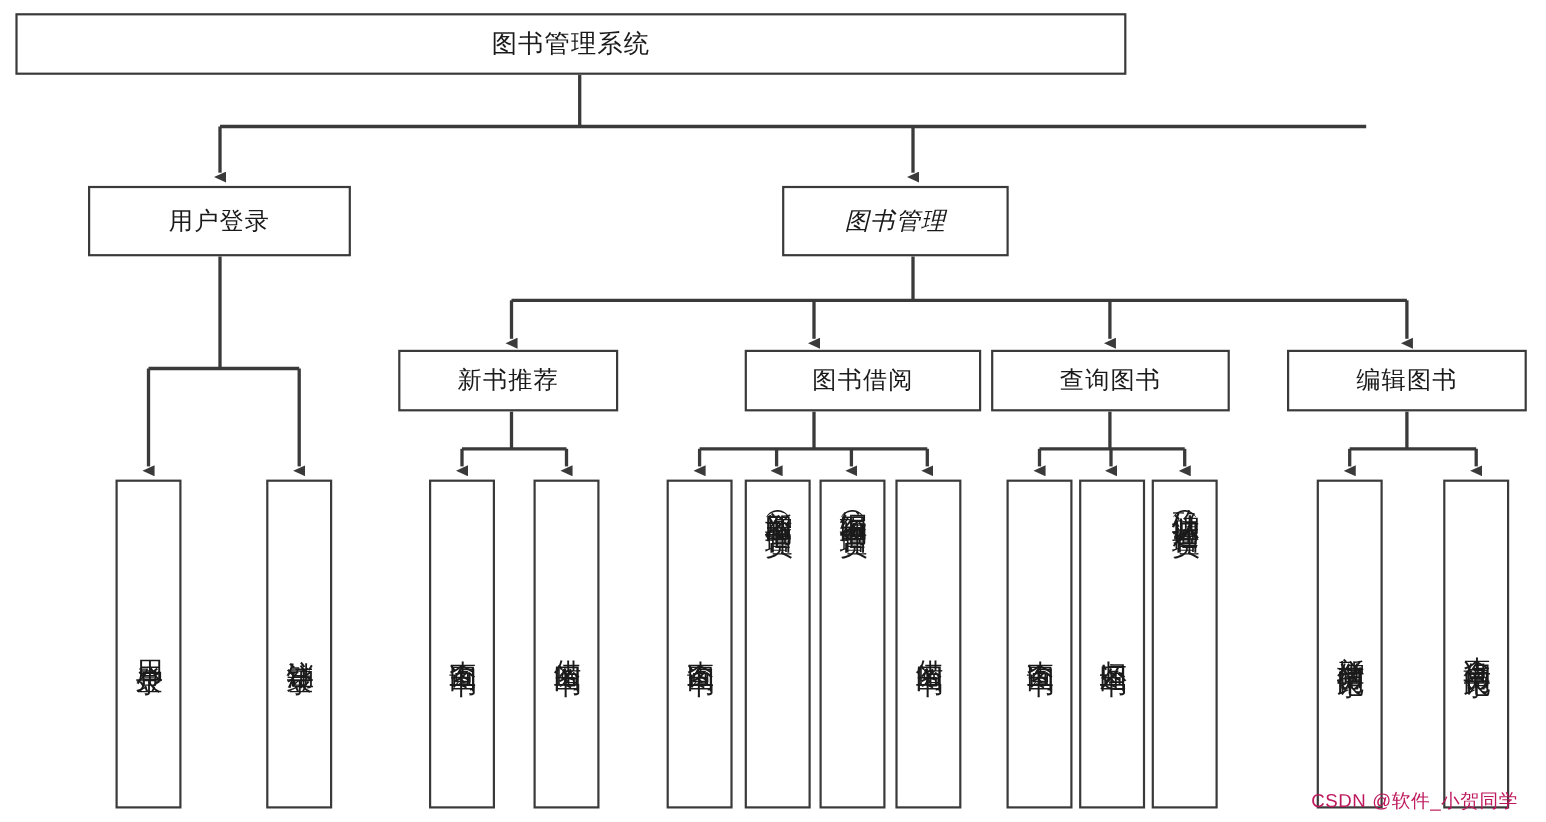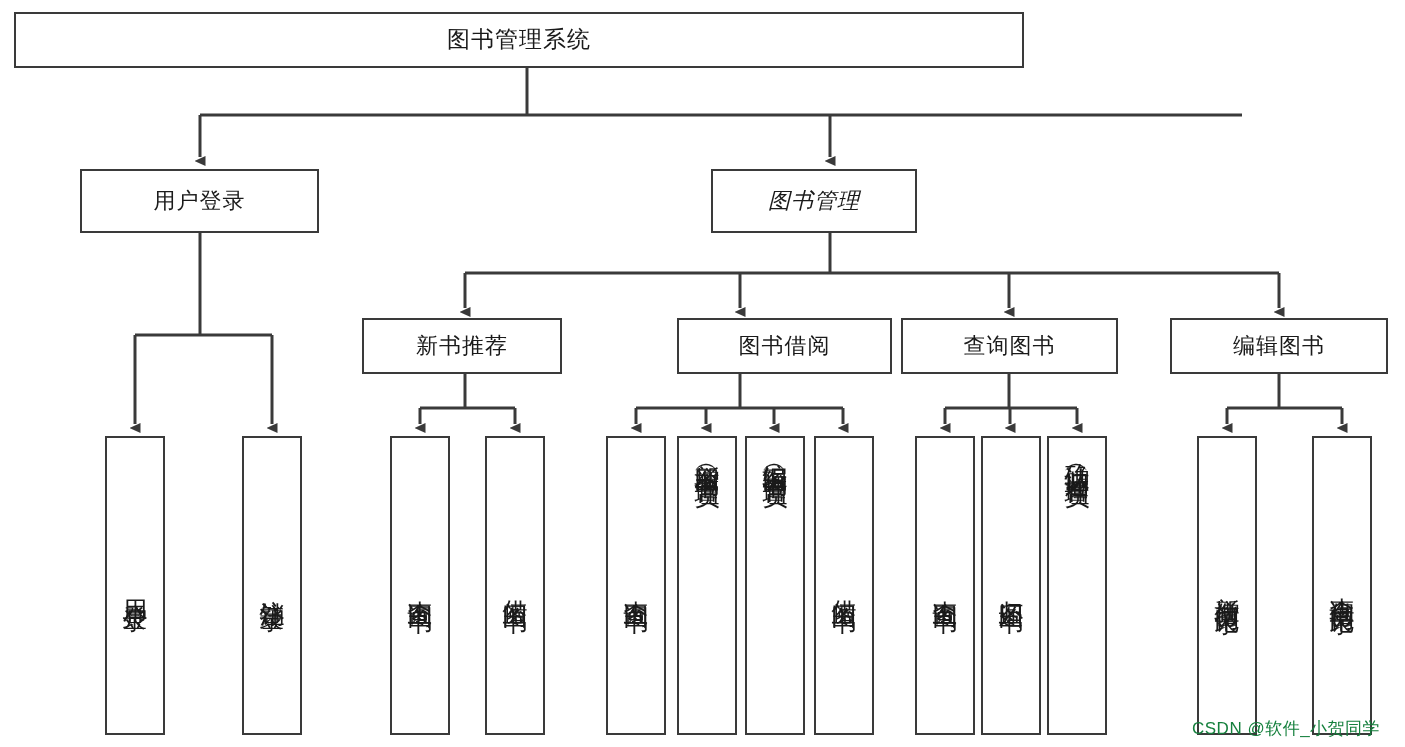--- a/index.html
+++ b/index.html
@@ -63,21 +63,21 @@
     line-height: 1.0;
     letter-spacing: 3px;
     white-space: nowrap;
   }
   .node.vert.centered {
     align-items: center;
     padding-top: 0;
   }
   .watermark {
     position: absolute;
-    color: #15803d;
+    color: #be185d;
     font-size: 17px;
     letter-spacing: 0.5px;
     white-space: nowrap;
     user-select: none;
   }
 </style>
 </head>
 <body>
 
 <div id="diagram-root">

